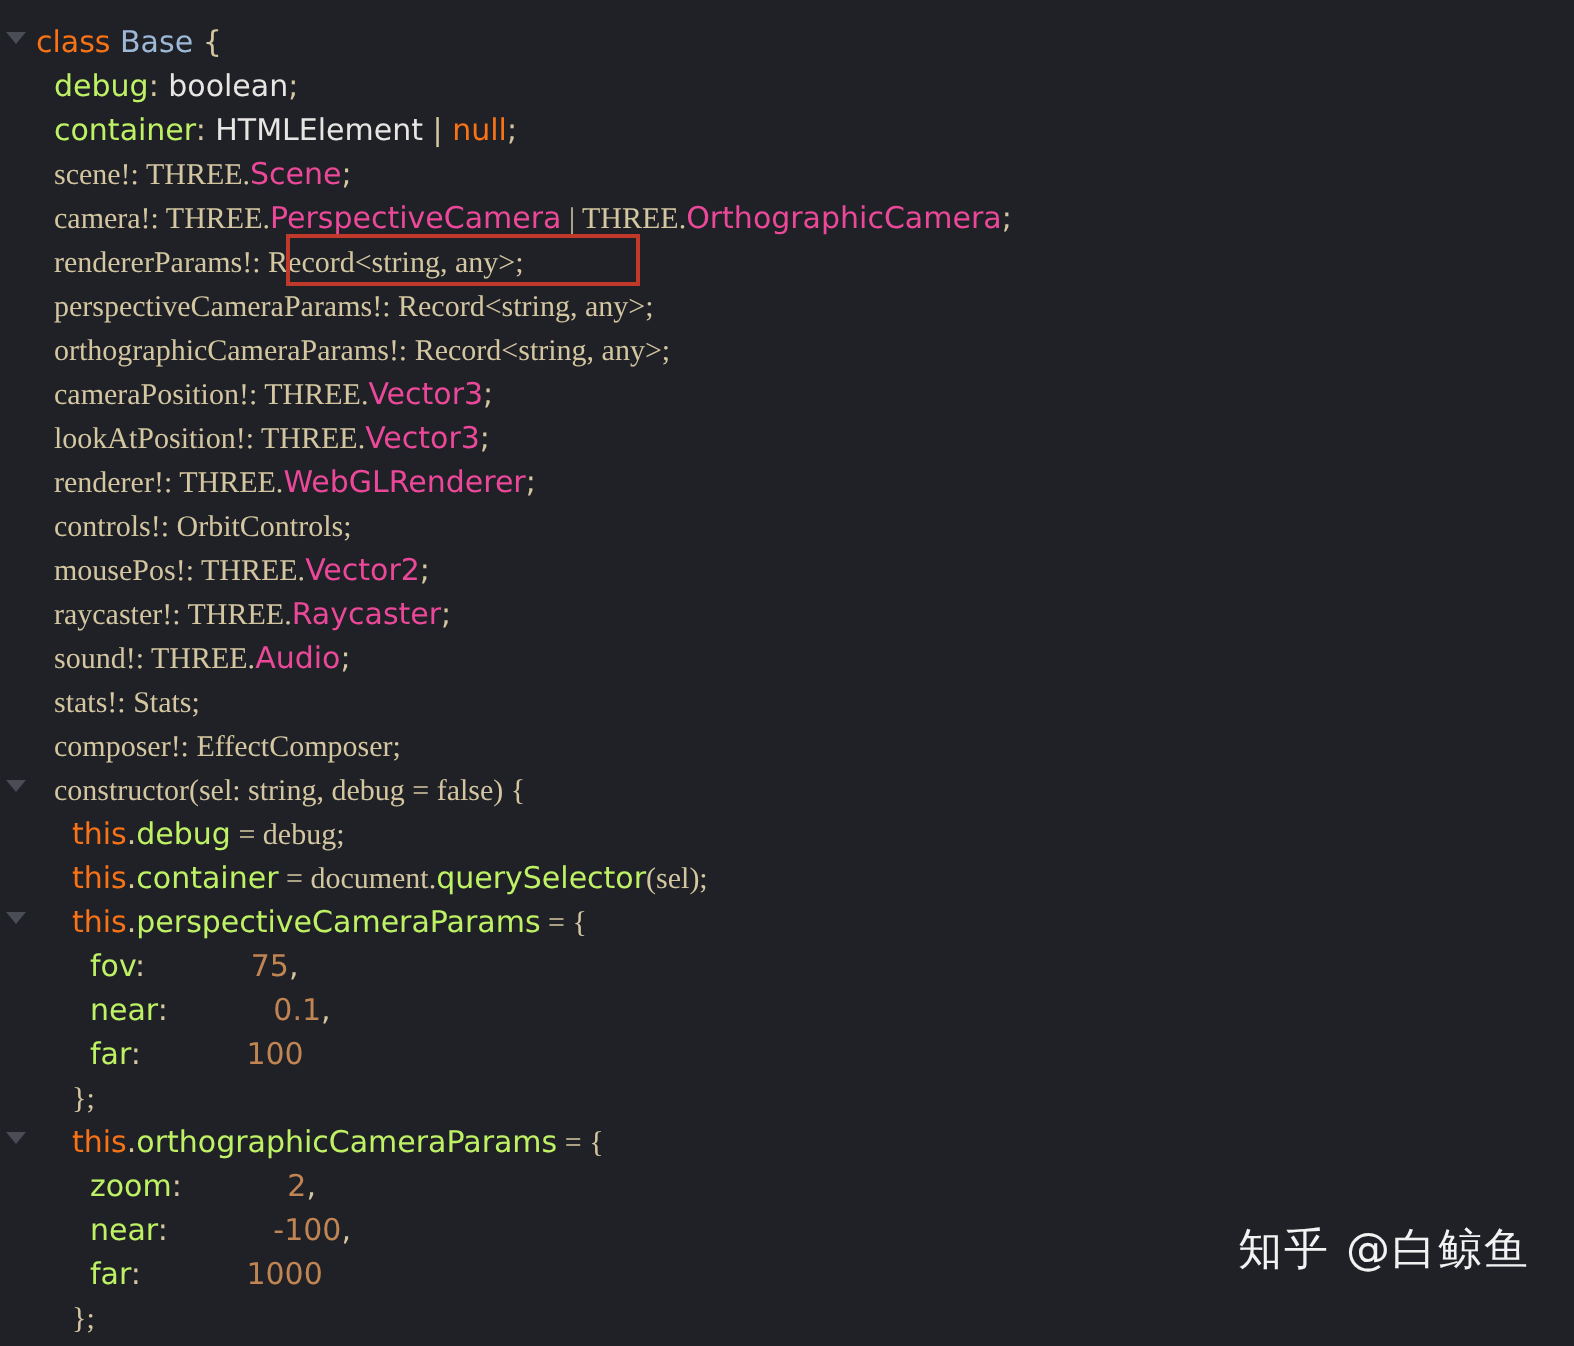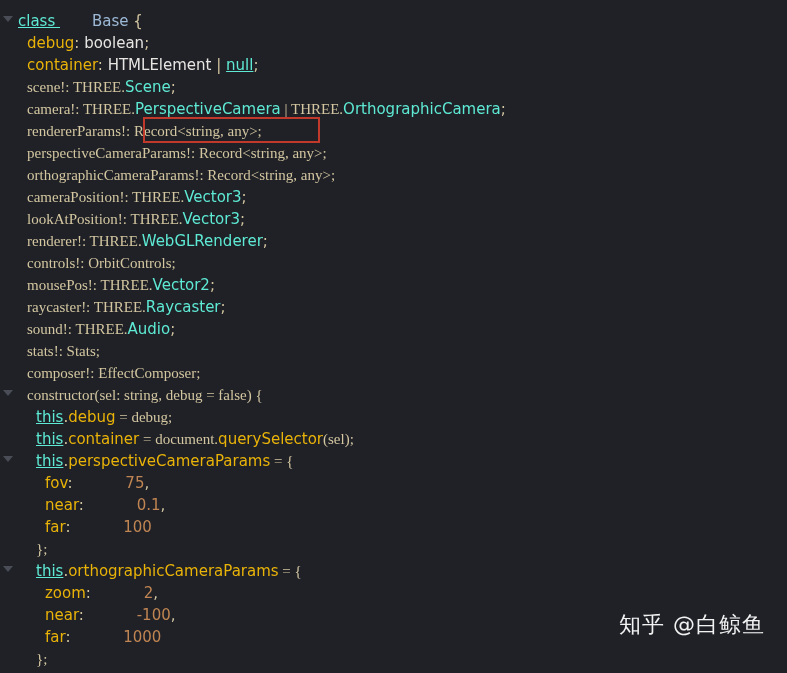--- a/index.html
+++ b/index.html
@@ -57,26 +57,26 @@
     line-height: 22px;
     white-space: pre;
   }
   .line {
     height: 22px;
     padding-left: 18px;
     box-sizing: border-box;
   }
 
   
-  .t-kw      { color: #5eead4; text-decoration: underline; }             
-  .t-cls     { color: #9db9d6; margin-left: 32px; }             
-  .t-prop    { color: #eab308; }             
+  .t-kw      { color: #f97316; }             
+  .t-cls     { color: #9db9d6; }             
+  .t-prop    { color: #bef264; }             
   .t-type    { color: #e8e6e3; }             
   .t-plain   { color: #d3c6a0; font-family: Liberation Serif, serif; }             
-  .t-member  { color: #5eead4; }             
+  .t-member  { color: #ec4899; }             
   .t-num     { color: #c08552; margin-left: 48px; }             
   .t-punct   { color: #d3c6a0; }
 
   
   #annotation-box {
     position: absolute;
     border: 2px solid #c0392b;
     pointer-events: none;
     box-sizing: border-box;
   }

